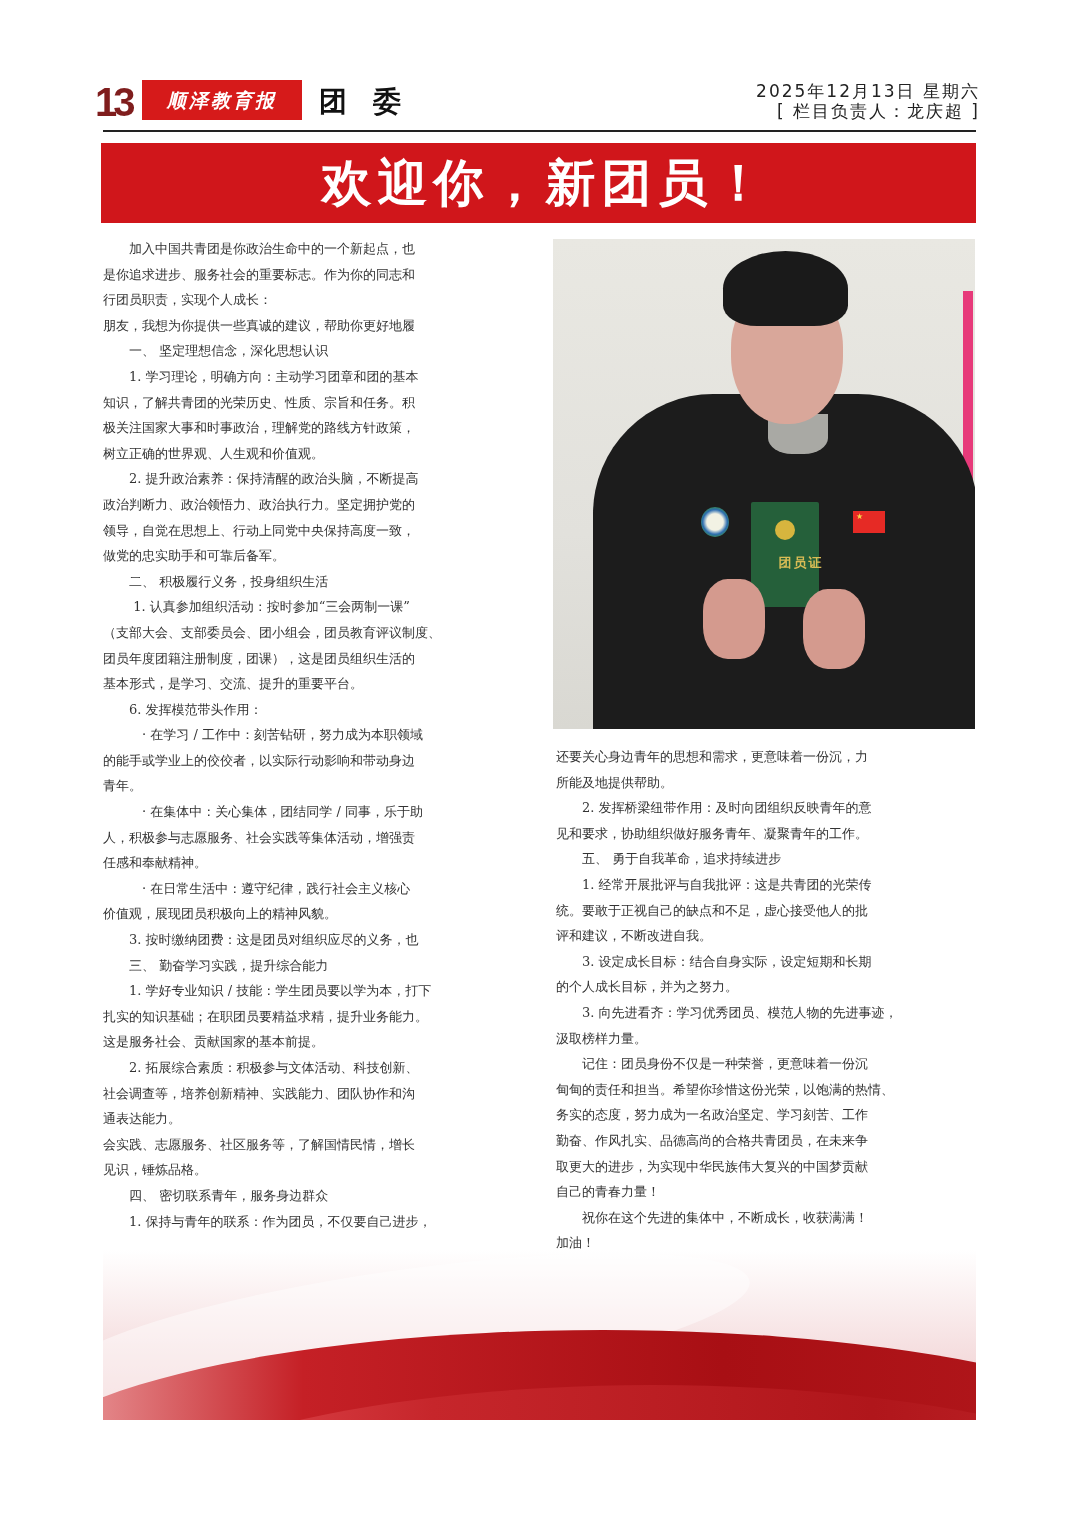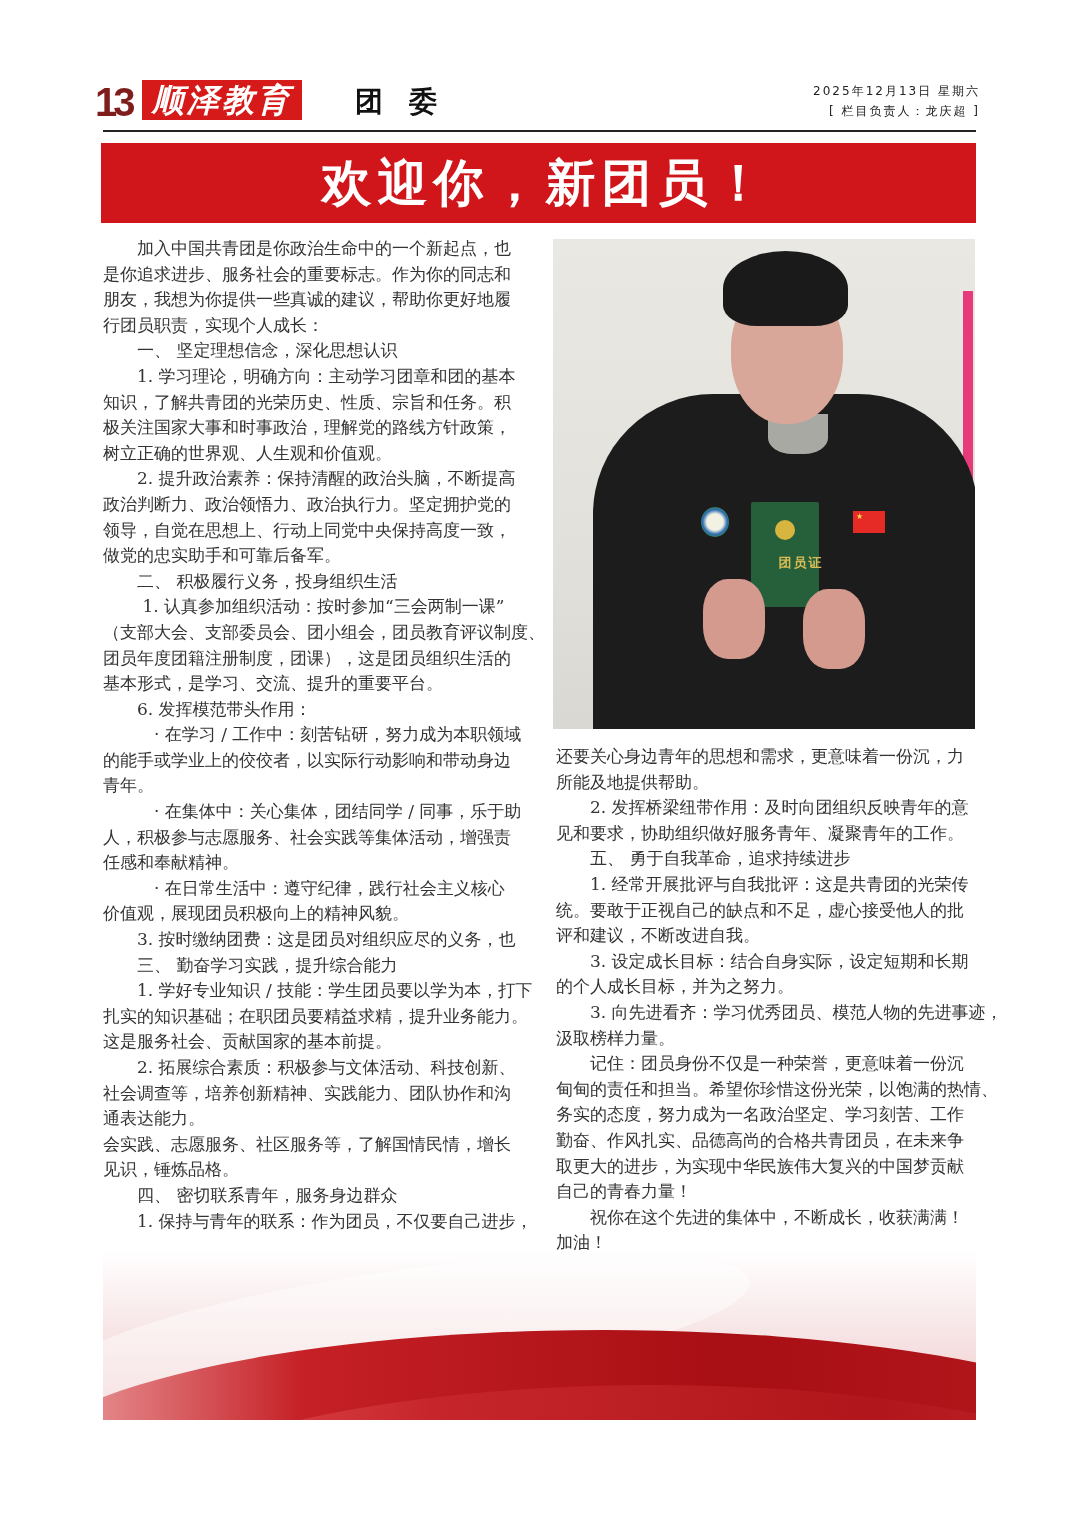--- a/index.html
+++ b/index.html
@@ -4,33 +4,33 @@
 <style>
   html, body { margin: 0; padding: 0; }
   body {
     width: 1080px; height: 1527px; background: #ffffff; position: relative; overflow: hidden;
     font-family: "DejaVu Serif", "Liberation Serif", serif; color: #2a2a2a;
   }
   .masthead { position: absolute; left: 95px; top: 78px; width: 885px; height: 52px; }
   .page-num { position: absolute; left: 0; top: 2px; font-family: "Liberation Sans", "DejaVu Sans", sans-serif;
     font-weight: 700; font-size: 40px; letter-spacing: -4px; color: #7f1d1d; line-height: 44px; }
   .paper-name { position: absolute; left: 47px; top: 2px; width: 160px; height: 40px; background: #d61a1a;
-    color: #fff; font-size: 32px; font-weight: 700; line-height: 40px; text-align: center; letter-spacing: 3px;
+    color: #fff; font-size: 19px; font-weight: 700; line-height: 40px; text-align: center; letter-spacing: 3px;
     font-family: "DejaVu Serif", serif; font-style: italic; }
   .section-name { position: absolute; left: 224px; top: 2px; font-family: "DejaVu Sans", sans-serif; font-weight: 700;
-    font-size: 28px; line-height: 44px; color: #111; letter-spacing: 26px; margin-left: 36px; }
+    font-size: 28px; line-height: 44px; color: #111; letter-spacing: 26px; }
   .date-block { position: absolute; right: 0; top: 3px; text-align: right; font-family: "DejaVu Sans", sans-serif;
-    font-size: 12px; line-height: 20px; color: #222; letter-spacing: 2px; }
+    font-size: 17px; line-height: 20px; color: #222; letter-spacing: 2px; }
   .rule { position: absolute; left: 103px; top: 130px; width: 873px; height: 2px; background: #222; }
 
   .banner { position: absolute; left: 101px; top: 143px; width: 875px; height: 80px; background: #d0161b;
     display: flex; align-items: center; justify-content: center; }
   .banner-title { color: #fff; font-size: 50px; font-weight: 700; letter-spacing: 6px; font-family: "DejaVu Serif", serif; margin-left: 14px; }
 
-  .col { position: absolute; font-size: 17px; line-height: 25.6px; color: #333; }
+  .col { position: absolute; font-size: 13px; line-height: 25.6px; color: #333; }
   .col p { margin: 0; white-space: nowrap; }
   .col-left { left: 103px; top: 236px; width: 430px; }
   .col-right { left: 556px; top: 744px; width: 422px; }
 
   .photo { position: absolute; left: 553px; top: 239px; width: 422px; height: 490px; overflow: hidden;
     background: linear-gradient(180deg, #e9e8e2 0%, #e2e1dc 60%, #d9d8d2 100%); }
   .photo .pink-strip { position: absolute; right: 2px; top: 52px; width: 10px; height: 200px; background: #e73a7a; }
   .photo .pink-strip2 { position: absolute; right: 2px; top: 300px; width: 10px; height: 20px; background: #e73a7a; }
   .photo .hair { position: absolute; left: 170px; top: 12px; width: 125px; height: 75px; background: #1a1a1a; border-radius: 55% 55% 30% 30%; }
   .photo .face { position: absolute; left: 178px; top: 45px; width: 112px; height: 140px; background: #d9a79a; border-radius: 45% 45% 48% 48%; }
@@ -71,22 +71,22 @@
 </header>
 <div class="rule"></div>
 
 <div class="banner">
   <span class="banner-title">欢迎你，新团员！</span>
 </div>
 
 <div class="col col-left" id="col-left">
     <p>　　加入中国共青团是你政治生命中的一个新起点，也</p>
     <p>是你追求进步、服务社会的重要标志。作为你的同志和</p>
+    <p>行团员职责，实现个人成长：</p>
     <p>朋友，我想为你提供一些真诚的建议，帮助你更好地履</p>
-    <p>行团员职责，实现个人成长：</p>
     <p>　　一、 坚定理想信念，深化思想认识</p>
     <p>　　1. 学习理论，明确方向：主动学习团章和团的基本</p>
     <p>知识，了解共青团的光荣历史、性质、宗旨和任务。积</p>
     <p>极关注国家大事和时事政治，理解党的路线方针政策，</p>
     <p>树立正确的世界观、人生观和价值观。</p>
     <p>　　2. 提升政治素养：保持清醒的政治头脑，不断提高</p>
     <p>政治判断力、政治领悟力、政治执行力。坚定拥护党的</p>
     <p>领导，自觉在思想上、行动上同党中央保持高度一致，</p>
     <p>做党的忠实助手和可靠后备军。</p>
     <p>　　二、 积极履行义务，投身组织生活</p>

